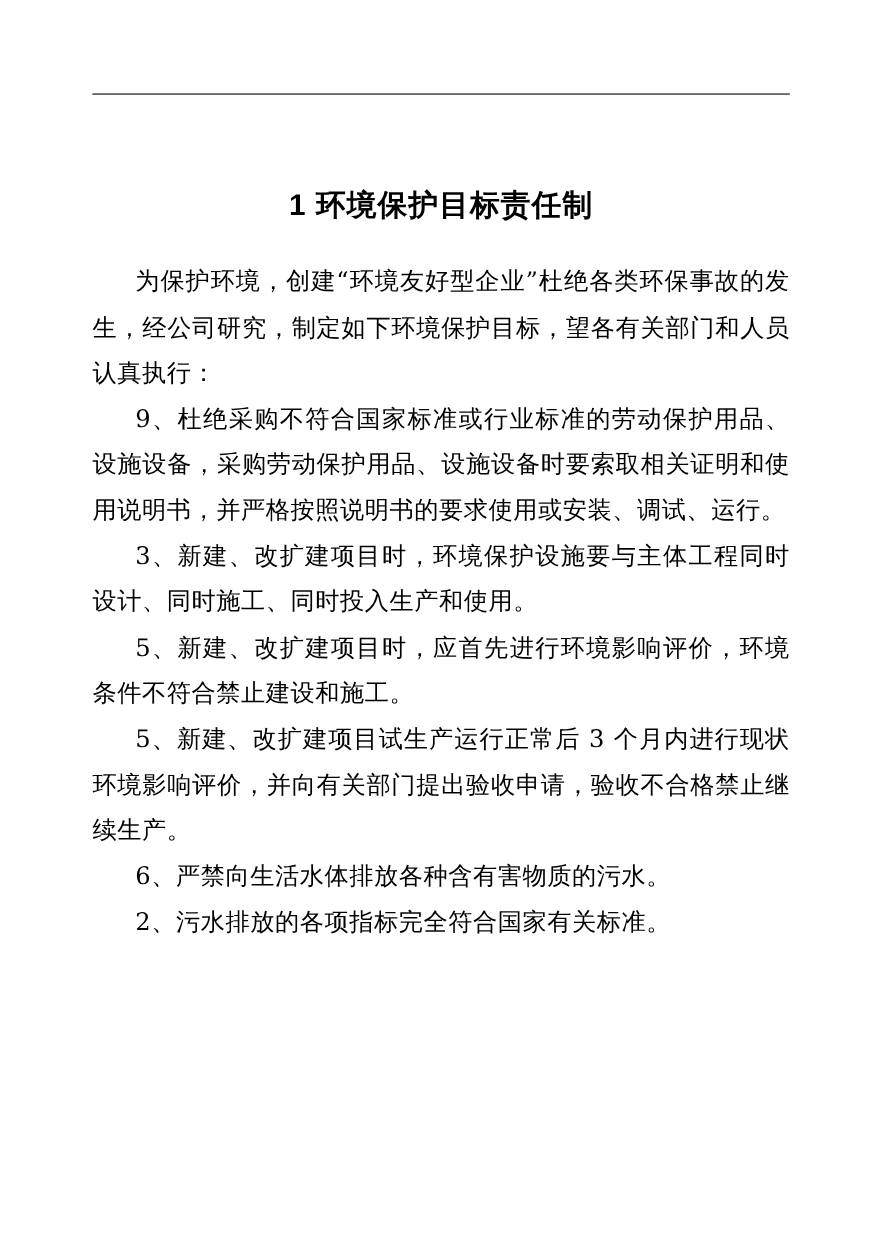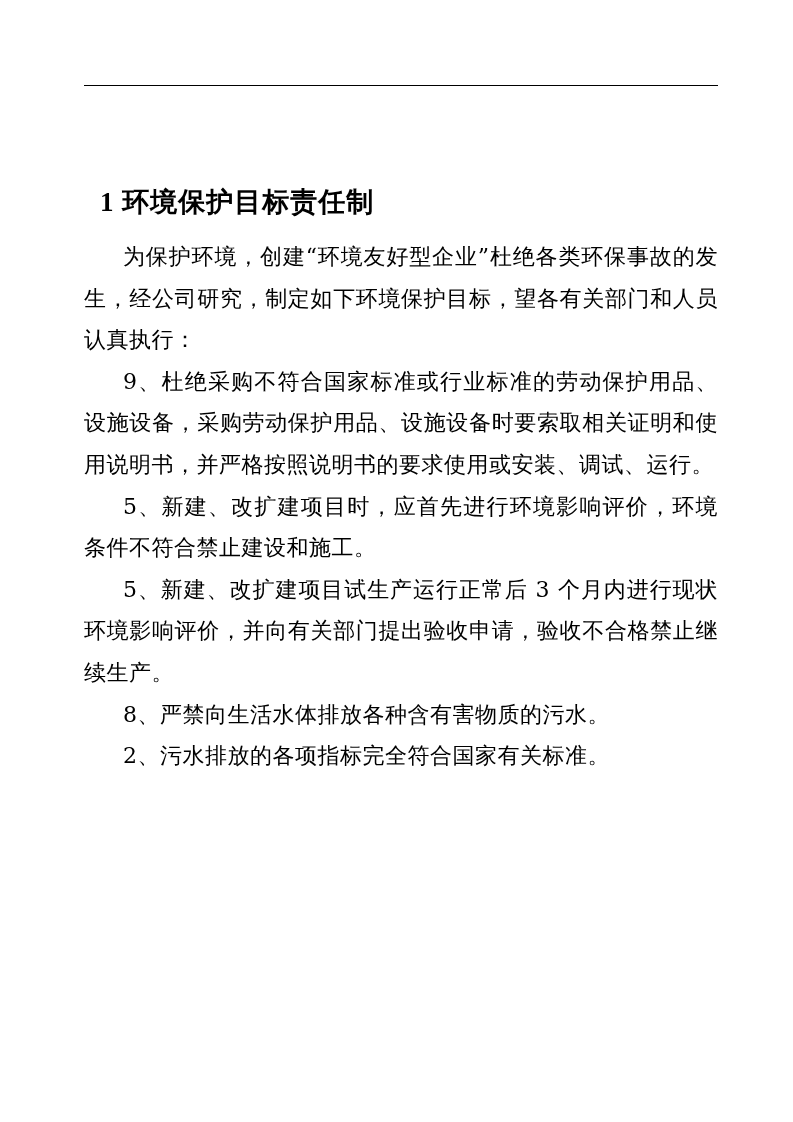--- a/index.html
+++ b/index.html
@@ -21,26 +21,26 @@
     top: 85px;
     width: 634px;
     height: 0;
     border-top: 1.3px solid #000000;
   }
   .doc-title {
     position: absolute;
     left: 84px;
     top: 166px;
     width: 634px;
-    text-align: left;
-    font-family: Liberation Serif, serif;
+    text-align: center;
+    font-family: Liberation Sans, sans-serif;
     font-weight: bold;
     font-size: 27px;
     line-height: 40px;
-    margin: 16px;
+    margin: 0;
     letter-spacing: 1px;
   }
   .doc-body {
     position: absolute;
     left: 84px;
     top: 236px;
     width: 634px;
   }
   .para {
     margin: 0;
@@ -54,17 +54,18 @@
 </head>
 <body>
 
 <div class="header-rule"></div>
 
 <h1 class="doc-title">1 环境保护目标责任制</h1>
 
 <div class="doc-body">
   <p class="para">为保护环境，创建“环境友好型企业”杜绝各类环保事故的发生，经公司研究，制定如下环境保护目标，望各有关部门和人员认真执行：</p>
   <p class="para">9、杜绝采购不符合国家标准或行业标准的劳动保护用品、设施设备，采购劳动保护用品、设施设备时要索取相关证明和使用说明书，并严格按照说明书的要求使用或安装、调试、运行。</p>
+  <p class="para">3、新建、改扩建项目时，环境保护设施要与主体工程同时设计、同时施工、同时投入生产和使用。</p>
   <p class="para">5、新建、改扩建项目时，应首先进行环境影响评价，环境条件不符合禁止建设和施工。</p>
   <p class="para">5、新建、改扩建项目试生产运行正常后 3 个月内进行现状环境影响评价，并向有关部门提出验收申请，验收不合格禁止继续生产。</p>
-  <p class="para">8、严禁向生活水体排放各种含有害物质的污水。</p>
+  <p class="para">6、严禁向生活水体排放各种含有害物质的污水。</p>
   <p class="para">2、污水排放的各项指标完全符合国家有关标准。</p>
 </div>
 
 </body></html>

